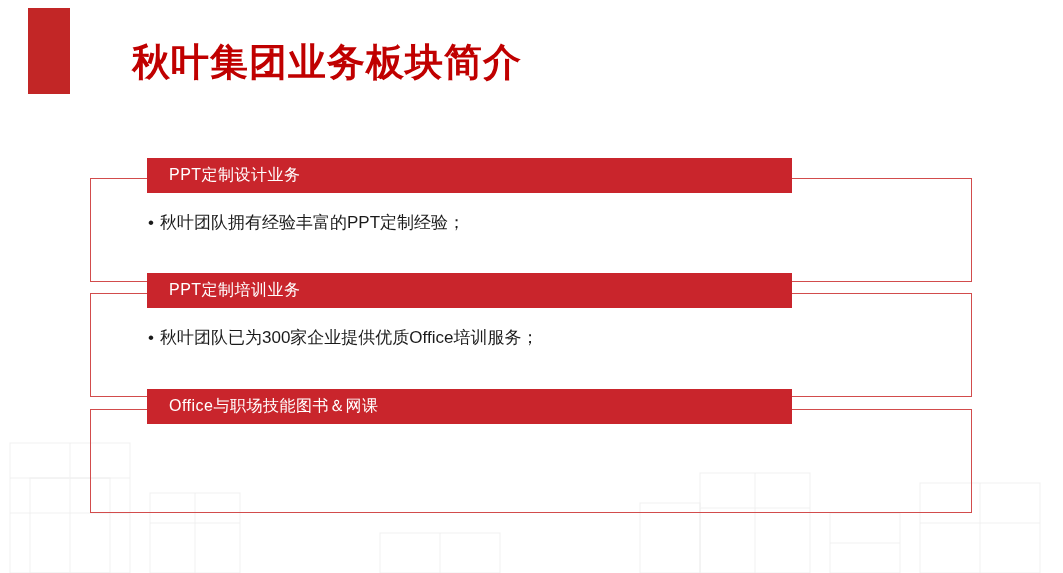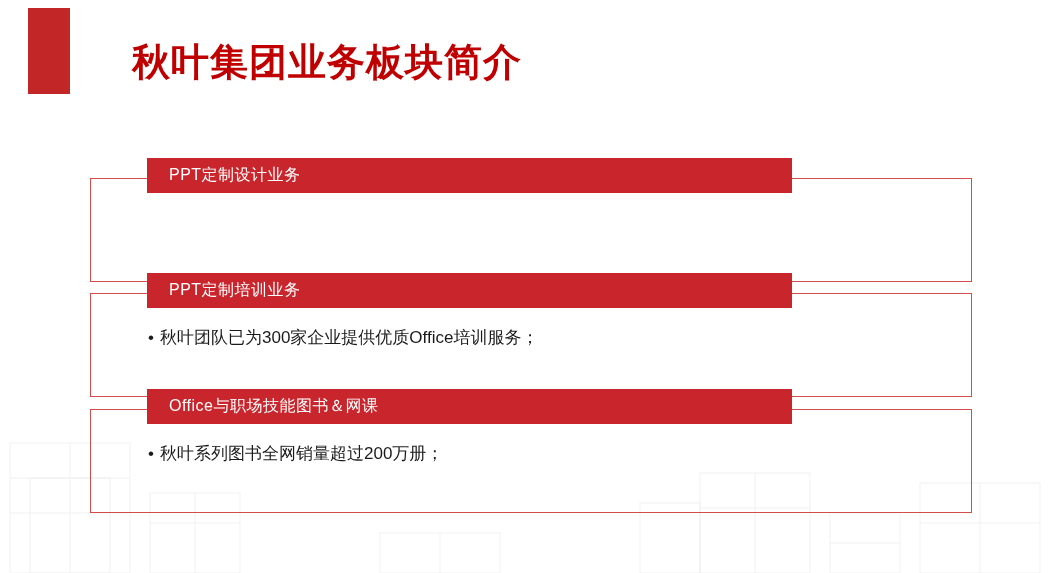--- a/index.html
+++ b/index.html
@@ -137,36 +137,36 @@
 
   <div class="title-block"></div>
   <div class="title-text">秋叶集团业务板块简介</div>
 
   <div class="section sec1">
     <div class="body-box"></div>
     <div class="header-bar">
       <span class="header-label">PPT定制设计业务</span>
     </div>
     <div class="bullets">
+      <div class="bullet"><span class="dot">•</span><span>秋叶团队拥有经验丰富的PPT定制经验；</span></div>
     </div>
   </div>
 
   <div class="section sec2">
     <div class="body-box"></div>
     <div class="header-bar">
       <span class="header-label">PPT定制培训业务</span>
     </div>
     <div class="bullets">
       <div class="bullet"><span class="dot">•</span><span>秋叶团队已为300家企业提供优质Office培训服务；</span></div>
     </div>
   </div>
 
   <div class="section sec3">
     <div class="body-box"></div>
     <div class="header-bar">
       <span class="header-label">Office与职场技能图书＆网课</span>
     </div>
     <div class="bullets">
-      <div class="bullet"><span class="dot">•</span><span>秋叶系列图书全网销量超过200万册；</span></div>
     </div>
   </div>
 
 </div>
 
 </body></html>

